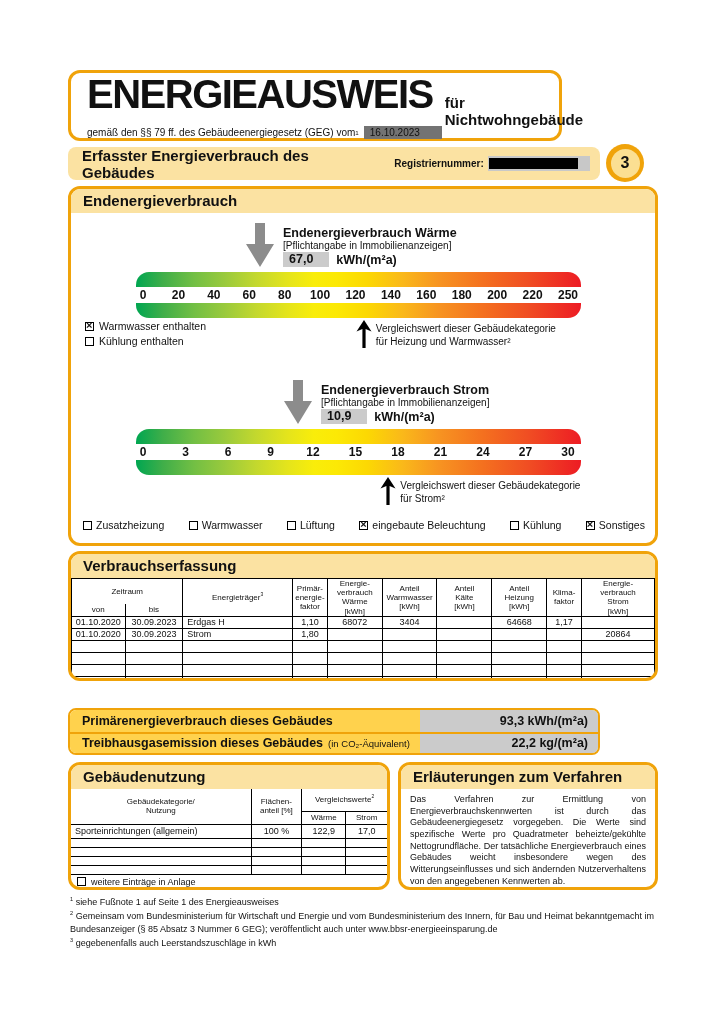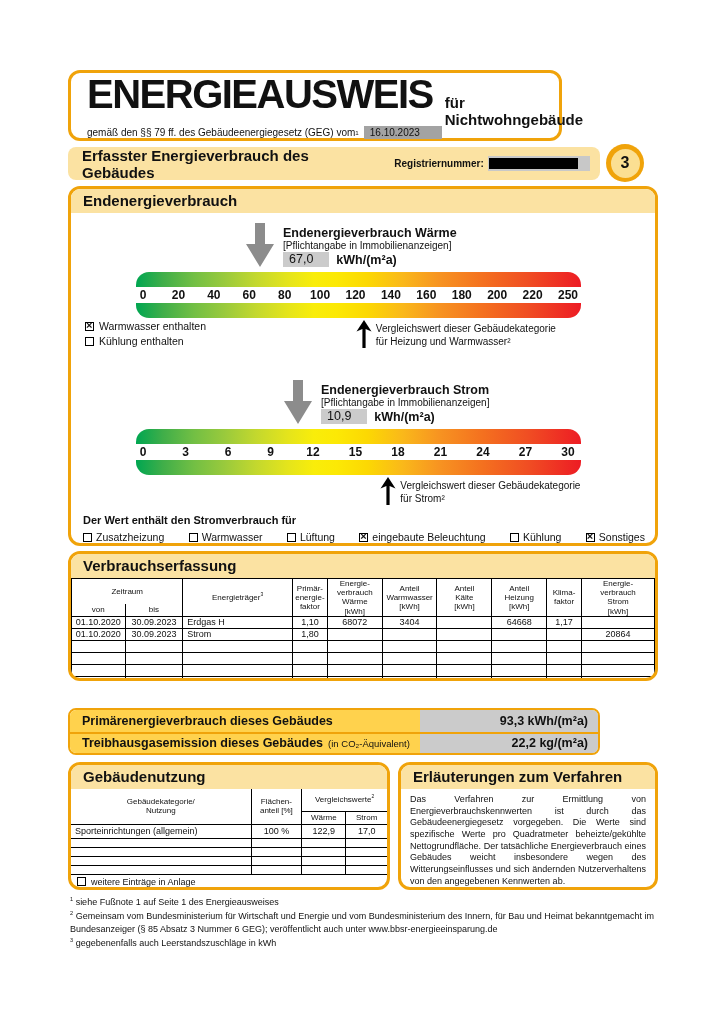--- a/index.html
+++ b/index.html
@@ -7,21 +7,21 @@
   .page { position: relative; width: 724px; height: 1024px; background: #fff; overflow: hidden; }
 
   
   .hdr-box { position: absolute; left: 68px; top: 70px; width: 494px; height: 71px;
              border: 3px solid #F0A30A; border-radius: 12px; background: #fff; padding: 1px 0 0 16px; }
   .hdr-row { display: flex; align-items: baseline; gap: 12px; }
   .hdr-title { font-size: 40px; font-weight: bold; letter-spacing: -1.5px; line-height: 1.02; }
   .hdr-sub { font-size: 15px; font-weight: bold; }
   .hdr-law { font-size: 10px; display: flex; align-items: center; margin-top: -2px; }
   sup { font-size: 62%; vertical-align: super; line-height: 0; }
-  .date-box { background: #a3a3a3; padding: 1px 22px 1px 6px; margin-left: 5px; }
+  .date-box { background: #737373; padding: 1px 22px 1px 6px; margin-left: 5px; }
 
   
   .band { position: absolute; left: 68px; top: 147px; width: 532px; height: 33px; background: #FBE2A2;
           border-radius: 8px; display: flex; align-items: center; padding: 0 10px 0 14px; }
   .band-title { font-size: 15px; font-weight: bold; }
   .band-reg { font-size: 10px; font-weight: bold; margin-left: 14px; }
   .redact { width: 104px; height: 15px; background: #C8C8C8; margin-left: 4px; position: relative; }
   .redact::before { content: ""; position: absolute; left: 1px; top: 2px; width: 89px; height: 11px; background: #000; }
   .page-circle { position: absolute; left: 606px; top: 144px; width: 38px; height: 38px; border-radius: 50%;
                  background: #F0A30A; display: flex; align-items: center; justify-content: center; }
@@ -42,21 +42,21 @@
   #scale-waerme { top: 33px; }
   #scale-strom  { top: 190px; }
   .ann-top { position: relative; height: 50px; }
   .arrow-down { position: absolute; top: 1px; transform: translateX(-50%); }
   .ann-title { position: absolute; top: 4px; }
   #scale-waerme .ann-title { left: 147px; }
   #scale-strom  .ann-title { left: 185px; }
   .t1 { font-weight: bold; font-size: 12.5px; }
   .t2 { font-size: 10px; }
   .t3 { display: flex; align-items: center; gap: 7px; margin-top: 1px; font-weight: bold; font-size: 12.5px; }
-  .valbox { background: #CBCBCB; padding: 0 16px 1px 6px; font-weight: normal; font-size: 12.5px; }
+  .valbox { background: #CBCBCB; padding: 0 16px 1px 6px; font-weight: bold; font-size: 12.5px; }
 
   .pill { border-radius: 13px; overflow: hidden; width: 100%; }
   .grad { height: 15px;
     background: linear-gradient(90deg,#00A651 0%,#3FAE49 6%,#72BF44 13%,#9ACA3C 20%,#C3D82E 27%,
       #E4E41C 34%,#F9ED0A 40%,#FCE905 45%,#FCD803 52%,#FAB81A 60%,#F79421 68%,#F4701F 78%,
       #F04E23 88%,#ED1C24 100%); }
   .mid { height: 16px; background: #fff; position: relative; }
   .ticks { position: absolute; left: 7px; right: 13px; top: 0; height: 100%; }
   .tick { position: absolute; top: 50%; transform: translate(-50%,-52%); font-weight: bold; font-size: 12px; }
 
@@ -236,21 +236,20 @@
           <path d="M8 0 L15.5 11.5 L9.6 9 L9.6 28 L6.4 28 L6.4 9 L0.5 11.5 Z" fill="#000"></path>
         </svg>
         <div class="cmp-note" style="left: 56.7%;">
           <div>Vergleichswert dieser Gebäudekategorie</div>
           <div>für Strom²</div>
         </div>
       </div>
     </div>
 
     <div class="incl">
-      <div class="incl-title">Der Wert enthält den Stromverbrauch für</div>
       <div class="incl-row">
         <span class="incl-item">
           <span class="cb"></span>
           <span>Zusatzheizung</span>
           </span>
         <span class="incl-item">
           <span class="cb"></span>
           <span>Warmwasser</span>
           </span>
         <span class="incl-item">

